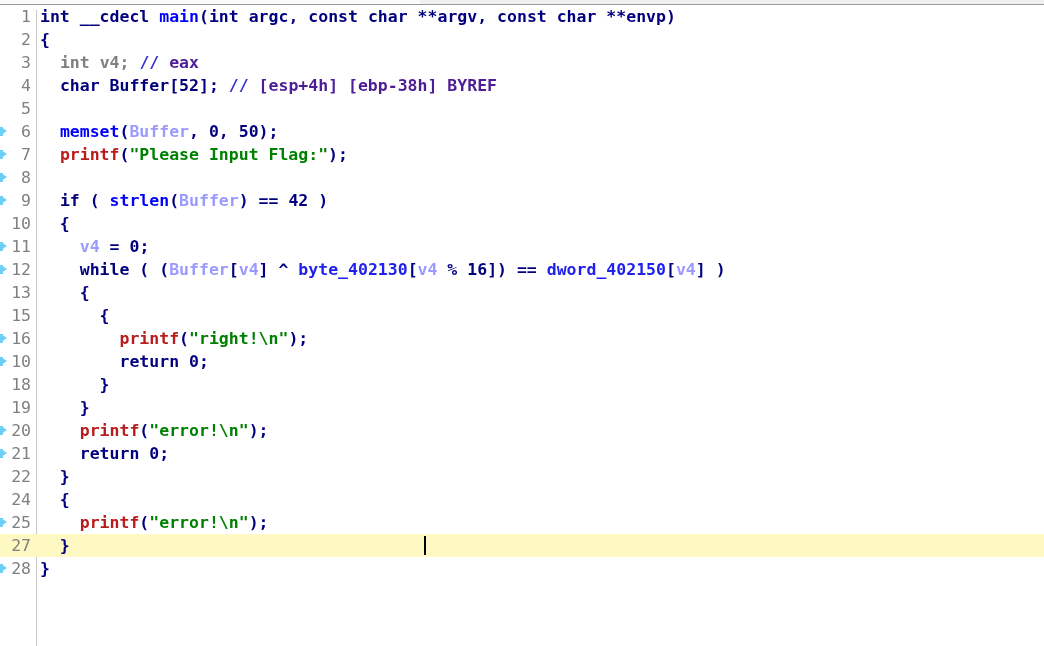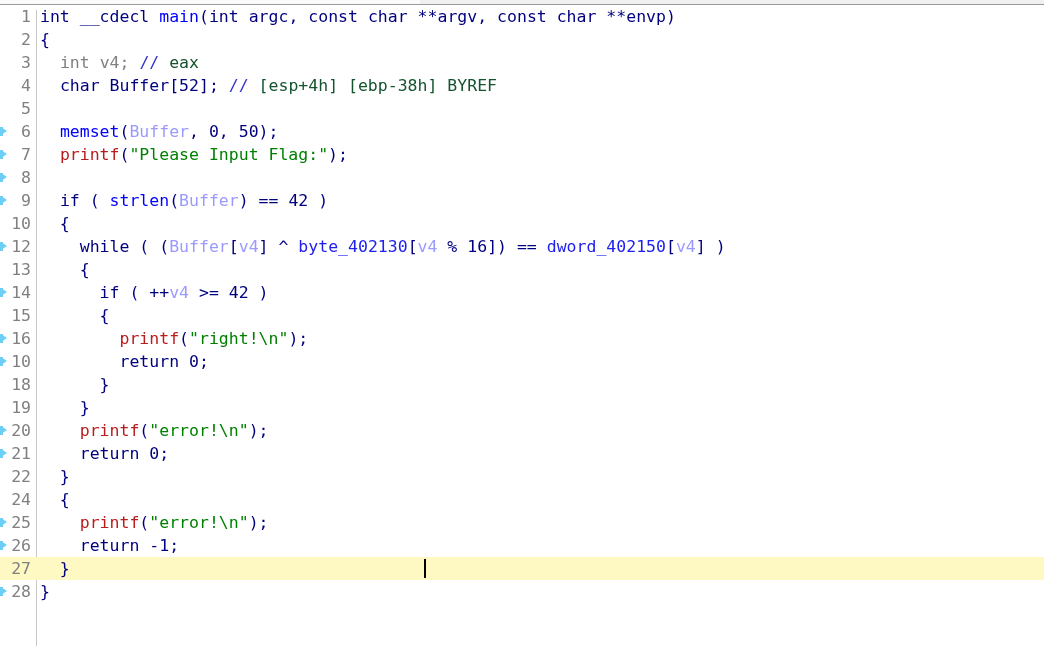--- a/index.html
+++ b/index.html
@@ -102,32 +102,33 @@
     width: 1px;
     height: 641px;
     background: #c8c8c8;
   }
 
   .code-text {
     position: absolute;
     left: 40px;
     top: 0;
     white-space: pre;
+    font-weight: bold;
   }
 
   
   .t-kw       { color: #00007f; }              
   .t-punct    { color: #00007f; }
   .t-num      { color: #00007f; }
   .t-func     { color: #0000ff; }              
   .t-funcmag  { color: #b91c1c; }              
   .t-var      { color: #9a9aff; }              
   .t-gvar     { color: #2020ee; text-align: center; }              
   .t-str      { color: #008000; }              
-  .t-cmt      { color: #14532d; }              
+  .t-cmt      { color: #4c1d95; }              
   .t-cmtslash { color: #3333cc; }              
   .t-type     { color: #808080; }              
   .t-plain    { color: #00007f; }
 
   
   .caret {
     position: absolute;
     top: 2px;
     width: 2px;
     height: 19px;
@@ -149,32 +150,31 @@
         <div class="code-line"><span class="lineno">1</span><span class="code-text"><span class="t-kw">int </span><span class="t-kw">__cdecl </span><span class="t-func">main</span><span class="t-punct">(</span><span class="t-kw">int </span><span class="t-kw">argc</span><span class="t-punct">, </span><span class="t-kw">const </span><span class="t-kw">char </span><span class="t-punct">**</span><span class="t-kw">argv</span><span class="t-punct">, </span><span class="t-kw">const </span><span class="t-kw">char </span><span class="t-punct">**</span><span class="t-kw">envp</span><span class="t-punct">)</span></span></div>
         <div class="code-line"><span class="lineno">2</span><span class="code-text"><span class="t-punct">{</span></span></div>
         <div class="code-line"><span class="lineno">3</span><span class="code-text"><span class="t-plain">  </span><span class="t-type">int</span><span class="t-plain"> </span><span class="t-type">v4</span><span class="t-type">; </span><span class="t-cmtslash">//</span><span class="t-cmt"> eax</span></span></div>
         <div class="code-line"><span class="lineno">4</span><span class="code-text"><span class="t-plain">  </span><span class="t-kw">char</span><span class="t-plain"> </span><span class="t-kw">Buffer</span><span class="t-kw">[52]; </span><span class="t-cmtslash">//</span><span class="t-cmt"> [esp+4h] [ebp-38h] BYREF</span></span></div>
         <div class="code-line"><span class="lineno">5</span><span class="code-text"></span></div>
         <div class="code-line"><span class="marker"><span class="bar"></span><span class="tri"></span></span><span class="lineno">6</span><span class="code-text"><span class="t-plain">  </span><span class="t-func">memset</span><span class="t-punct">(</span><span class="t-var">Buffer</span><span class="t-punct">, </span><span class="t-num">0</span><span class="t-punct">, </span><span class="t-num">50</span><span class="t-punct">);</span></span></div>
         <div class="code-line"><span class="marker"><span class="bar"></span><span class="tri"></span></span><span class="lineno">7</span><span class="code-text"><span class="t-plain">  </span><span class="t-funcmag">printf</span><span class="t-punct">(</span><span class="t-str">"Please Input Flag:"</span><span class="t-punct">);</span></span></div>
         <div class="code-line"><span class="marker"><span class="bar"></span><span class="tri"></span></span><span class="lineno">8</span></div>
         <div class="code-line"><span class="marker"><span class="bar"></span><span class="tri"></span></span><span class="lineno">9</span><span class="code-text"><span class="t-plain">  </span><span class="t-kw">if</span><span class="t-punct"> ( </span><span class="t-func">strlen</span><span class="t-punct">(</span><span class="t-var">Buffer</span><span class="t-punct">) == </span><span class="t-num">42</span><span class="t-punct"> )</span></span></div>
         <div class="code-line"><span class="lineno">10</span><span class="code-text"><span class="t-punct">  {</span></span></div>
+        <div class="code-line"><span class="marker"><span class="bar"></span><span class="tri"></span></span><span class="lineno">11</span><span class="code-text"><span class="t-plain">    </span><span class="t-var">v4</span><span class="t-punct"> = </span><span class="t-num">0</span><span class="t-punct">;</span></span></div>
         <div class="code-line"><span class="marker"><span class="bar"></span><span class="tri"></span></span><span class="lineno">12</span><span class="code-text"><span class="t-plain">    </span><span class="t-kw">while</span><span class="t-punct"> ( (</span><span class="t-var">Buffer</span><span class="t-punct">[</span><span class="t-var">v4</span><span class="t-punct">] ^ </span><span class="t-gvar">byte_402130</span><span class="t-punct">[</span><span class="t-var">v4</span><span class="t-punct"> % </span><span class="t-num">16</span><span class="t-punct">]) == </span><span class="t-gvar">dword_402150</span><span class="t-punct">[</span><span class="t-var">v4</span><span class="t-punct">] )</span></span></div>
         <div class="code-line"><span class="lineno">13</span><span class="code-text"><span class="t-punct">    {</span></span></div>
-        <div class="code-line"><span class="marker"><span class="bar"></span><span class="tri"></span></span><span class="lineno">14</span><span class="code-text"><span class="t-plain">      </span><span class="t-kw">if</span><span class="t-punct"> ( ++</span><span class="t-var">v4</span><span class="t-punct"> &gt;= </span><span class="t-num">42</span><span class="t-punct"> )</span></span></div>
         <div class="code-line"><span class="lineno">15</span><span class="code-text"><span class="t-punct">      {</span></span></div>
         <div class="code-line"><span class="marker"><span class="bar"></span><span class="tri"></span></span><span class="lineno">16</span><span class="code-text"><span class="t-plain">        </span><span class="t-funcmag">printf</span><span class="t-punct">(</span><span class="t-str">"right!\n"</span><span class="t-punct">);</span></span></div>
         <div class="code-line"><span class="marker"><span class="bar"></span><span class="tri"></span></span><span class="lineno">10</span><span class="code-text"><span class="t-plain">        </span><span class="t-kw">return</span><span class="t-plain"> </span><span class="t-num">0</span><span class="t-punct">;</span></span></div>
         <div class="code-line"><span class="lineno">18</span><span class="code-text"><span class="t-punct">      }</span></span></div>
         <div class="code-line"><span class="lineno">19</span><span class="code-text"><span class="t-punct">    }</span></span></div>
         <div class="code-line"><span class="marker"><span class="bar"></span><span class="tri"></span></span><span class="lineno">20</span><span class="code-text"><span class="t-plain">    </span><span class="t-funcmag">printf</span><span class="t-punct">(</span><span class="t-str">"error!\n"</span><span class="t-punct">);</span></span></div>
         <div class="code-line"><span class="marker"><span class="bar"></span><span class="tri"></span></span><span class="lineno">21</span><span class="code-text"><span class="t-plain">    </span><span class="t-kw">return</span><span class="t-plain"> </span><span class="t-num">0</span><span class="t-punct">;</span></span></div>
         <div class="code-line"><span class="lineno">22</span><span class="code-text"><span class="t-punct">  }</span></span></div>
         <div class="code-line"><span class="lineno">24</span><span class="code-text"><span class="t-punct">  {</span></span></div>
         <div class="code-line"><span class="marker"><span class="bar"></span><span class="tri"></span></span><span class="lineno">25</span><span class="code-text"><span class="t-plain">    </span><span class="t-funcmag">printf</span><span class="t-punct">(</span><span class="t-str">"error!\n"</span><span class="t-punct">);</span></span></div>
-        <div class="code-line"><span class="marker"><span class="bar"></span><span class="tri"></span></span><span class="lineno">26</span><span class="code-text"><span class="t-plain">    </span><span class="t-kw">return</span><span class="t-punct"> -</span><span class="t-num">1</span><span class="t-punct">;</span></span></div>
         <div class="code-line current"><span class="lineno">27</span><span class="code-text"><span class="t-punct">  }</span></span><span class="caret" style="left: 424px;"></span></div>
         <div class="code-line"><span class="marker"><span class="bar"></span><span class="tri"></span></span><span class="lineno">28</span><span class="code-text"><span class="t-punct">}</span></span></div>
       </div>
   </div>
 
 </div>
 
 </body></html>

